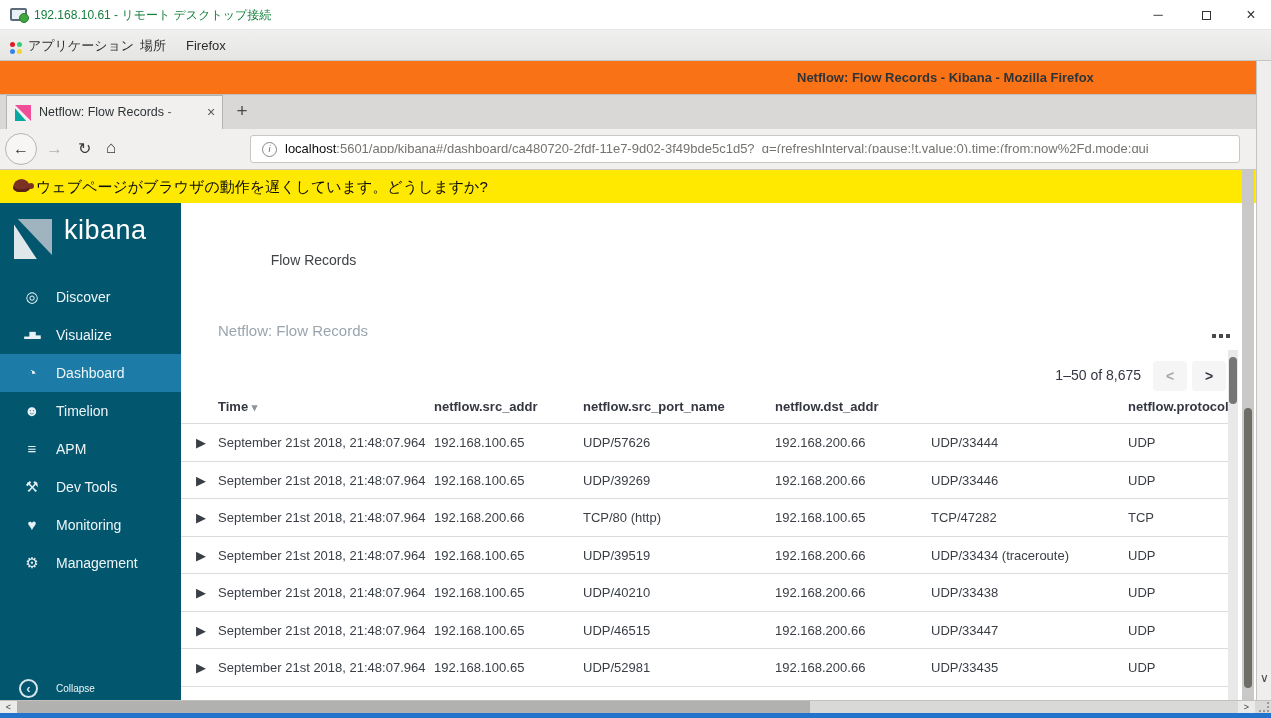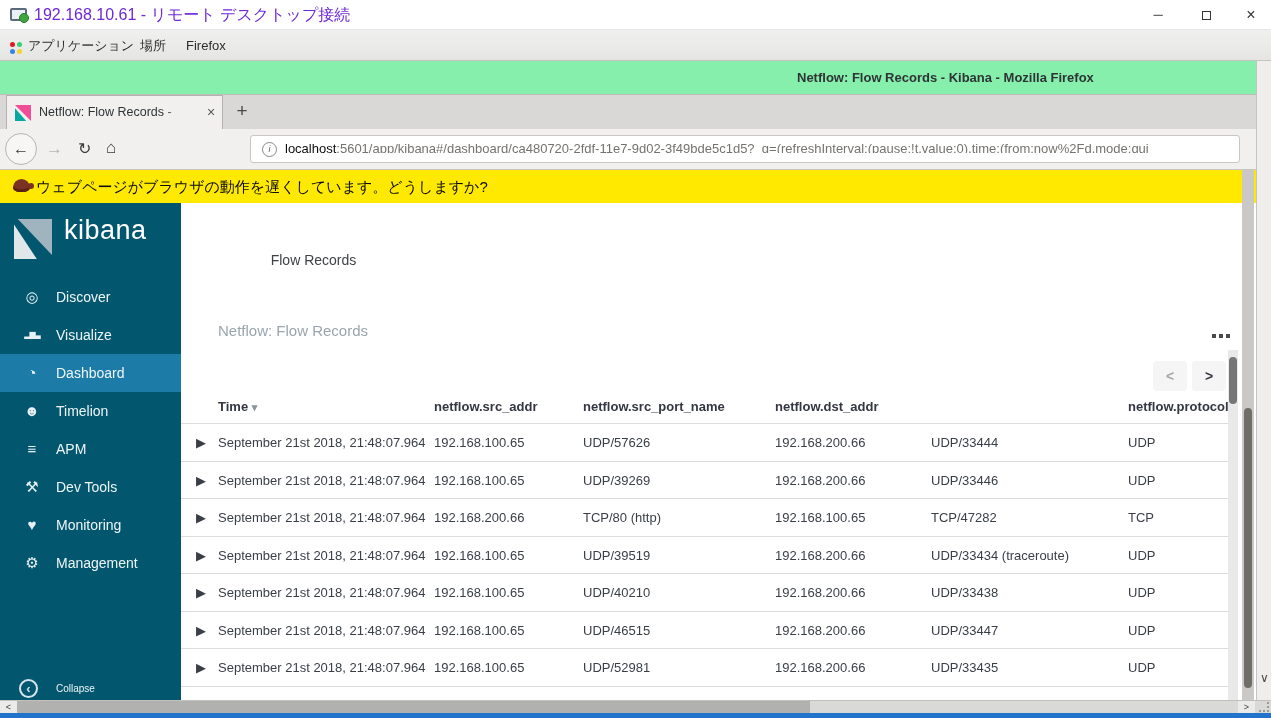--- a/index.html
+++ b/index.html
@@ -6,37 +6,37 @@
   body { background:#888; font-family:"Liberation Sans", sans-serif; }
   .screen { position:relative; width:1271px; height:718px; background:#fff; overflow:hidden;
             font-family:"Liberation Sans", sans-serif; }
   .abs { position:absolute; }
 
   
   .rdp-bar { left:0; top:0; width:1271px; height:30px; background:#ffffff; border-bottom:1px solid #e6e6e6; }
   .rdp-ic { left:10px; top:8px; width:17px; height:13px; border:2px solid #5b6b7a; background:#e9f1f6; border-radius:2px; }
   .rdp-ic:after { content:""; position:absolute; right:-4px; bottom:-4px; width:8px; height:8px;
                   border-radius:50%; background:#3da63d; border:1px solid #2c7a2c; }
-  .rdp-title { left:34px; top:0; height:30px; line-height:30px; font-size:16px; color:#6d28d9; }
+  .rdp-title { left:34px; top:0; height:30px; line-height:30px; font-size:12px; color:#15803d; }
   .win-ctl { top:0; width:30px; height:30px; text-align:center; line-height:30px; color:#333; font-size:13px; cursor:default; }
   .ctl-min { left:1143px; }
   .ctl-max { left:1191px; }
   .ctl-close { left:1236px; font-size:16px; }
   .max-box { display:inline-block; width:9px; height:9px; border:1px solid #333; vertical-align:middle; }
 
   
   .menu-bar { left:0; top:30px; width:1271px; height:31px; background:linear-gradient(#f0f0ef,#e5e5e4);
               border-bottom:1px solid #c6c4c2; }
   .gnome-ic { left:10px; top:12px; width:5px; height:5px; border-radius:50%; background:#e01b24;
               box-shadow:7px 0 0 #33d17a, 0 7px 0 #3584e4, 7px 7px 0 #f6d32d; }
   .menu-item { top:0; height:31px; line-height:31px; font-size:13px; color:#2d2d2d; }
   .mi-apps { left:28px; } .mi-places { left:140px; } .mi-firefox { left:186px; }
 
   
-  .ff-titlebar { left:0; top:61px; width:1256px; height:34px; background:#86efac; border-bottom:1px solid #bfbdbb; }
+  .ff-titlebar { left:0; top:61px; width:1256px; height:34px; background:#f97316; border-bottom:1px solid #bfbdbb; }
   .ff-title { left:797px; top:0; height:34px; line-height:34px; font-size:13px; font-weight:600; color:#2e3436; }
 
   
   .tab-bar { left:0; top:95px; width:1256px; height:34px; background:#d9d8d6; }
   .tab { left:6px; top:0; width:217px; height:34px; background:#f1f0ef; border:1px solid #b4b1ae; border-bottom:none; }
   .favicon { left:8px; top:9px; width:16px; height:16px; }
   .fav-t1 { position:absolute; left:0; top:0; width:16px; height:16px;
             clip-path:polygon(0 0, 100% 0, 100% 100%); background:#f04e98; }
   .fav-t2 { position:absolute; left:0; top:0; width:16px; height:16px;
             clip-path:polygon(0 20%, 70% 100%, 0 100%); background:#07a8a2; }
@@ -228,20 +228,21 @@
   </div>
 
   <div class="abs metric-label">Flow Records</div>
 
   <div class="abs panel-title">Netflow: Flow Records</div>
   <div class="abs panel-opts">
       <span></span>
       <span></span>
       <span></span>
     </div>
+  <div class="abs pag-label">1–50 of 8,675</div>
   <div class="abs pag-btn pag-prev">&lt;</div>
   <div class="abs pag-btn pag-next">&gt;</div>
 
   <div class="abs table-clip">
     <div class="th c-time"><span>Time</span> <span class="sort-caret">▾</span></div>
     <div class="th c-srca">netflow.src_addr</div>
     <div class="th c-srcp">netflow.src_port_name</div>
     <div class="th c-dsta">netflow.dst_addr</div>
     <div class="th c-proto">netflow.protocol_</div>
     <div id="rows">

